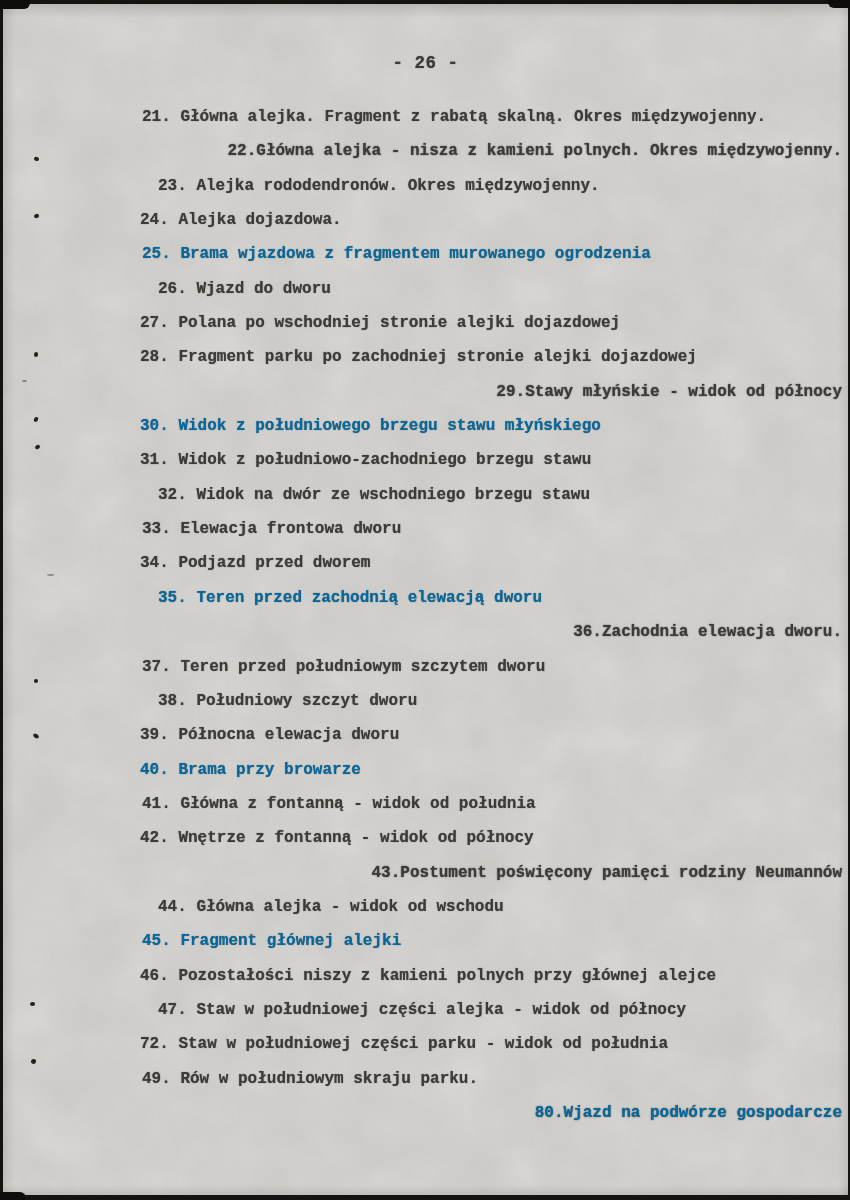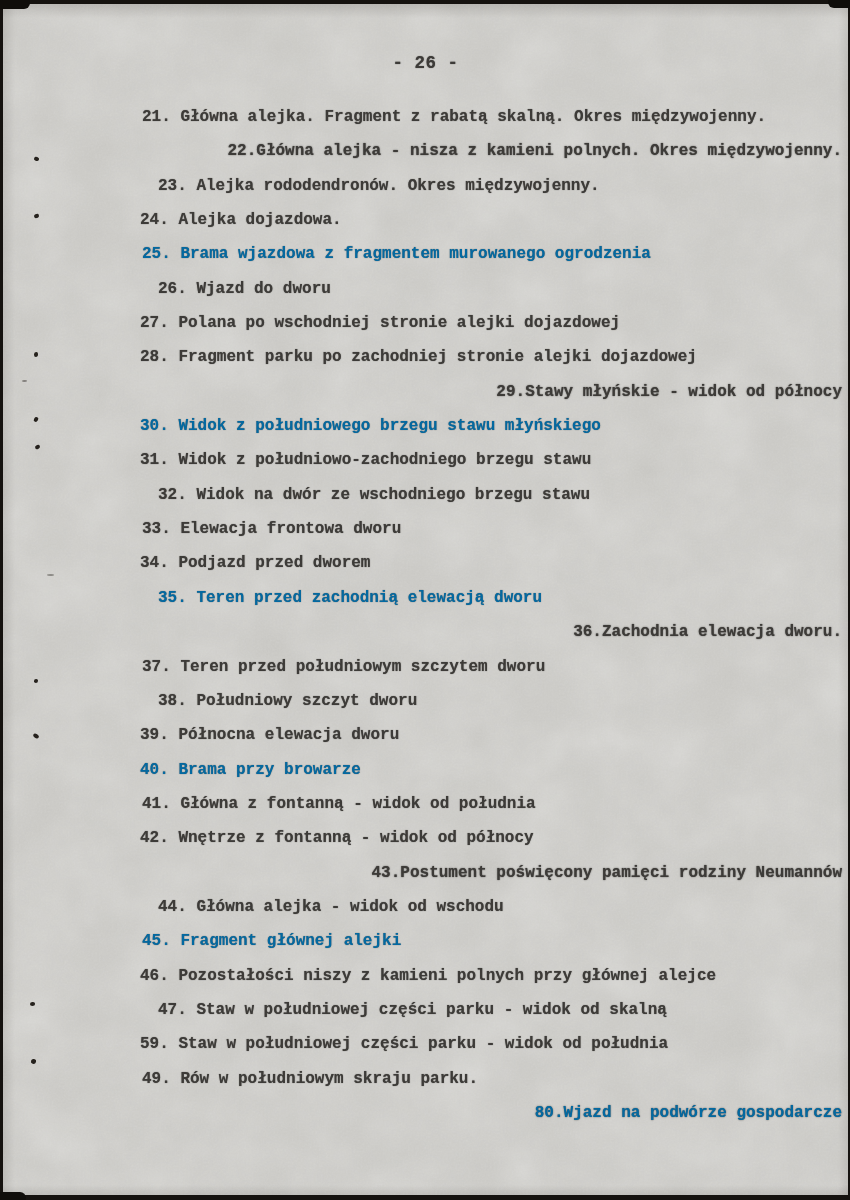--- a/index.html
+++ b/index.html
@@ -110,22 +110,22 @@
         <div class="row"><span class="num">37.</span><span>Teren przed południowym szczytem dworu</span></div>
         <div class="row"><span class="num">38.</span><span>Południowy szczyt dworu</span></div>
         <div class="row"><span class="num">39.</span><span>Północna elewacja dworu</span></div>
         <div class="row"><span class="num">40.</span><span>Brama przy browarze</span></div>
         <div class="row"><span class="num">41.</span><span>Główna z fontanną - widok od południa</span></div>
         <div class="row"><span class="num">42.</span><span>Wnętrze z fontanną - widok od północy</span></div>
         <div class="row"><span class="num">43.</span><span>Postument poświęcony pamięci rodziny Neumannów</span></div>
         <div class="row"><span class="num">44.</span><span>Główna alejka - widok od wschodu</span></div>
         <div class="row"><span class="num">45.</span><span>Fragment głównej alejki</span></div>
         <div class="row"><span class="num">46.</span><span>Pozostałości niszy z kamieni polnych przy głównej alejce</span></div>
-        <div class="row"><span class="num">47.</span><span>Staw w południowej części parku - widok od skalną</span></div>
-        <div class="row"><span class="num">59.</span><span>Staw w południowej części parku - widok od południa</span></div>
+        <div class="row"><span class="num">47.</span><span>Staw w południowej części alejka - widok od północy</span></div>
+        <div class="row"><span class="num">72.</span><span>Staw w południowej części parku - widok od południa</span></div>
         <div class="row"><span class="num">49.</span><span>Rów w południowym skraju parku.</span></div>
         <div class="row"><span class="num">80.</span><span>Wjazd na podwórze gospodarcze</span></div>
       </div>
 
     <div class="ink-speck" style="left:31px;top:153px;width:5px;height:4px;transform:rotate(20deg);"></div>
     <div class="ink-speck" style="left:31px;top:210px;width:5px;height:4px;transform:rotate(-15deg);"></div>
     <div class="ink-speck" style="left:31px;top:348px;width:4px;height:5px;"></div>
     <div class="ink-speck" style="left:19px;top:376px;width:5px;height:2px;opacity:.45;"></div>
     <div class="ink-speck" style="left:31px;top:413px;width:4px;height:5px;transform:rotate(30deg);"></div>
     <div class="ink-speck" style="left:32px;top:441px;width:5px;height:4px;transform:rotate(-25deg);"></div>

